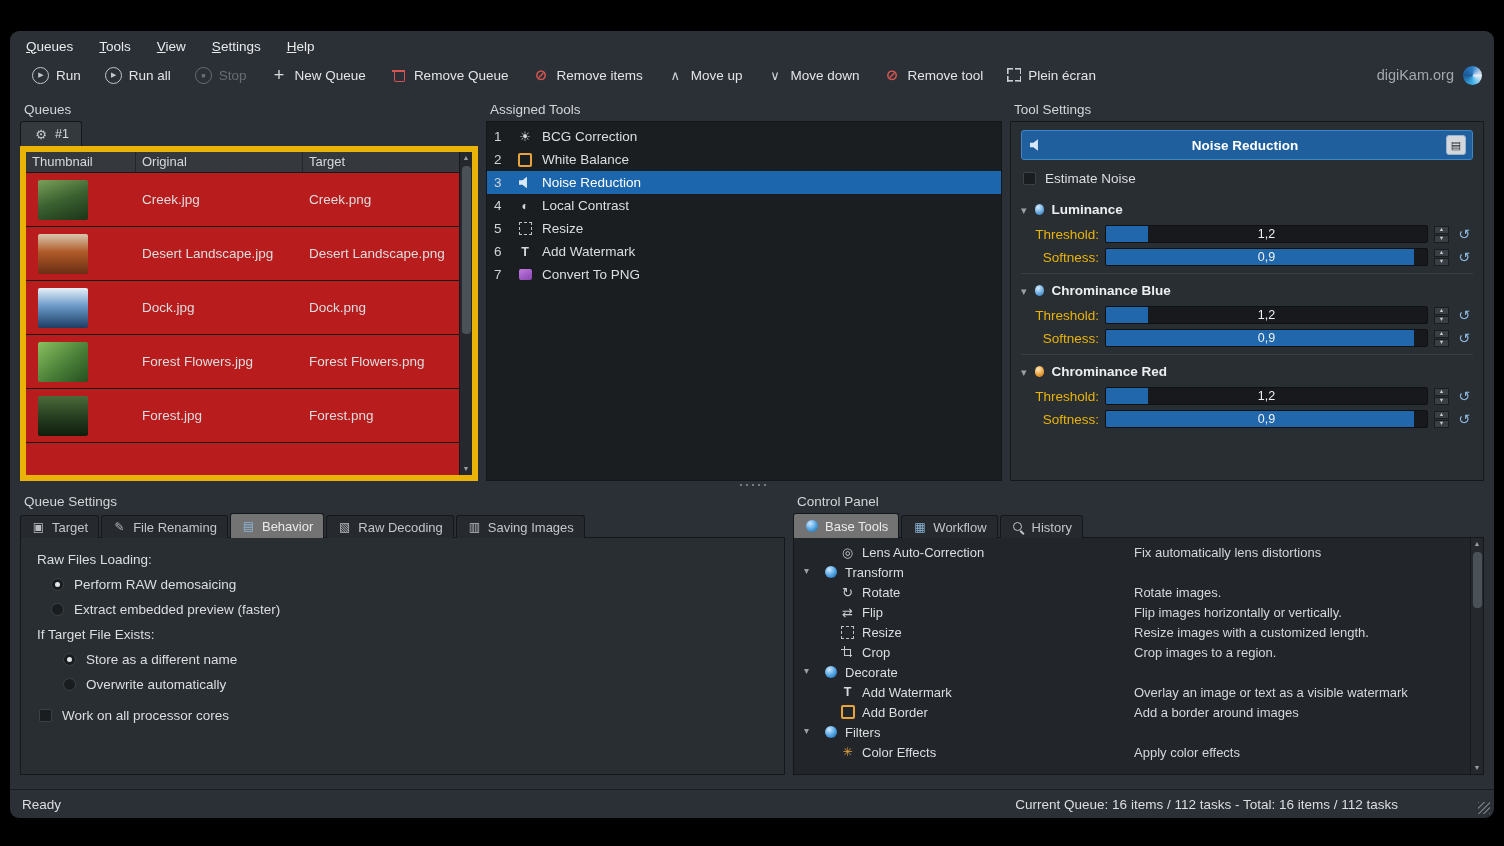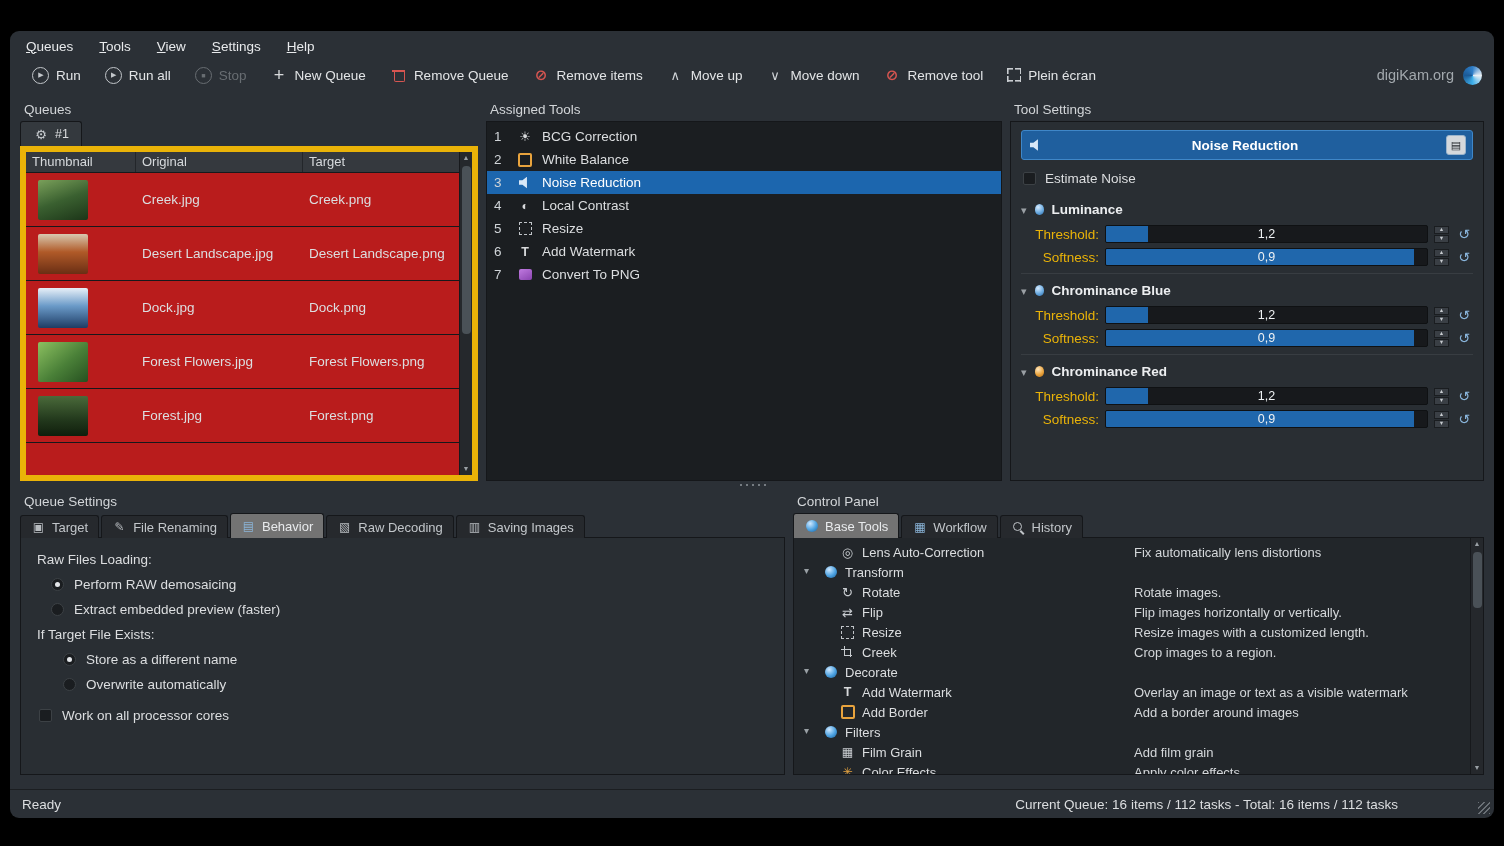--- a/index.html
+++ b/index.html
@@ -616,21 +616,21 @@
                 <span class="li-ic sm icon-resize"></span>
                 <span class="tr-label">Resize</span>
               </span>
               <span class="tr-desc">Resize images with a customized length.</span>
             </div>
 
             <div class="tree-row">
               <span class="tr-left">
 
                 <span class="li-ic sm icon-crop"></span>
-                <span class="tr-label">Creek</span>
+                <span class="tr-label">Crop</span>
               </span>
               <span class="tr-desc">Crop images to a region.</span>
             </div>
 
             <div class="tree-row group">
               <span class="tr-left">
                 <span class="tr-arrow">▾</span>
                 <span class="li-ic sm icon-sphere"></span>
                 <span class="tr-label">Decorate</span>
               </span>
@@ -657,28 +657,20 @@
 
             <div class="tree-row group">
               <span class="tr-left">
                 <span class="tr-arrow">▾</span>
                 <span class="li-ic sm icon-sphere"></span>
                 <span class="tr-label">Filters</span>
               </span>
               <span class="tr-desc"></span>
             </div>
 
-            <div class="tree-row">
-              <span class="tr-left">
-
-                <span class="li-ic sm icon-filmgrain"></span>
-                <span class="tr-label">Film Grain</span>
-              </span>
-              <span class="tr-desc">Add film grain</span>
-            </div>
 
             <div class="tree-row">
               <span class="tr-left">
 
                 <span class="li-ic sm icon-coloreffects"></span>
                 <span class="tr-label">Color Effects</span>
               </span>
               <span class="tr-desc">Apply color effects</span>
             </div>
 

